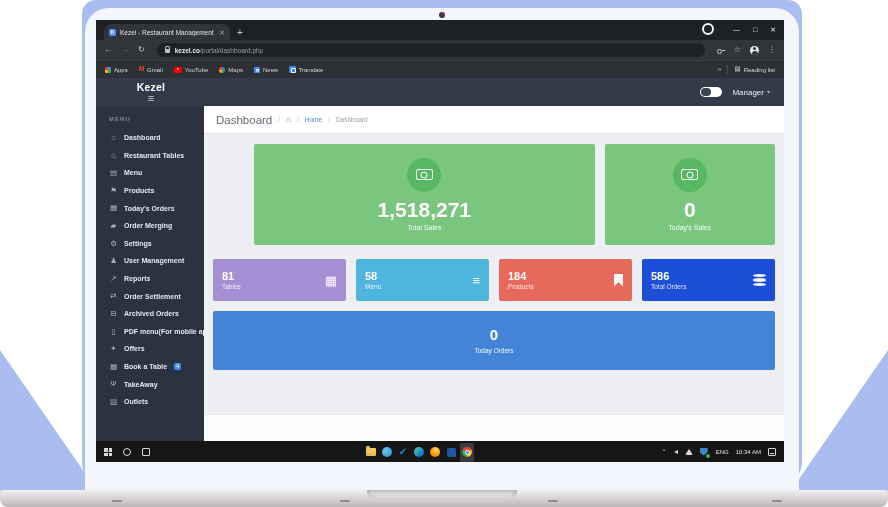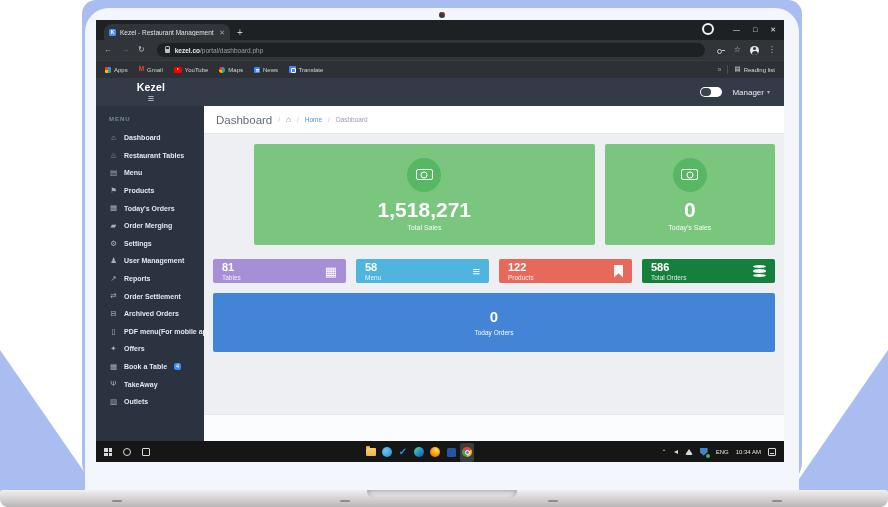--- a/index.html
+++ b/index.html
@@ -96,21 +96,21 @@
   .content{padding:10px 9px 0;}
   .row-big{display:flex;gap:10px;padding-left:41px;}
   .card-big{flex:2;height:101px;border-radius:2px;display:flex;flex-direction:column;align-items:center;justify-content:center;color:#fff;}
   .card-big.second{flex:1;}
   .icon-circle{width:34px;height:34px;border-radius:50%;display:flex;align-items:center;justify-content:center;margin-bottom:7px;}
   .bill{width:17px;height:11px;border:1.5px solid #fff;border-radius:2px;position:relative;box-sizing:border-box;}
   .bill::after{content:'';position:absolute;left:50%;top:50%;transform:translate(-50%,-50%);width:5px;height:5px;border:1.2px solid #fff;border-radius:50%;}
   .big-value{font-size:21px;font-weight:600;line-height:1.05;}
   .big-label{font-size:7px;opacity:.95;margin-top:3px;}
   .row-small{display:flex;gap:10px;margin-top:14px;}
-  .card-small{flex:1;height:24px;border-radius:2px;color:#fff;display:flex;align-items:center;justify-content:space-between;padding:0 9px;box-sizing:border-box;}
+  .card-small{flex:1;height:42px;border-radius:2px;color:#fff;display:flex;align-items:center;justify-content:space-between;padding:0 9px;box-sizing:border-box;}
   .sm-value{font-size:11px;font-weight:bold;line-height:1.25;}
   .sm-label{font-size:6.5px;opacity:.85;}
   .sm-icon{opacity:.95;display:flex;align-items:center;}
   .ic-grid-ch,.ic-menu-ch{font-size:13px;color:#fff;line-height:1;}
   .ic-menu-ch{font-weight:bold;}
   .ic-bookmark{width:9px;height:13px;background:#fff;clip-path:polygon(0 0,100% 0,100% 100%,50% 68%,0 100%);}
   .ic-db{display:flex;flex-direction:column;gap:1.5px;}
   .ic-db i{display:block;width:13px;height:3.2px;background:#fff;border-radius:50%;}
   .card-wide{margin-top:10px;height:59px;border-radius:2px;color:#fff;display:flex;flex-direction:column;align-items:center;justify-content:center;}
   .wide-value{font-size:15px;font-weight:600;line-height:1.1;}
@@ -353,28 +353,28 @@
                 </div>
                 <div class="card-small" style="background-color: rgb(79, 180, 222);">
                   <span>
                       <div class="sm-value">58</div>
                       <div class="sm-label">Menu</div>
                     </span>
                   <span class="sm-icon ic-menu-ch">≡</span>
                 </div>
                 <div class="card-small" style="background-color: rgb(231, 105, 92);">
                   <span>
-                      <div class="sm-value">122</div>
+                      <div class="sm-value">184</div>
                       <div class="sm-label">Products</div>
                     </span>
                   <span class="sm-icon">
                       <span class="ic-bookmark"></span>
                     </span>
                 </div>
-                <div class="card-small" style="background-color: #15803d;">
+                <div class="card-small" style="background-color: #1d4ed8;">
                   <span>
                       <div class="sm-value">586</div>
                       <div class="sm-label">Total Orders</div>
                     </span>
                   <span class="sm-icon ic-db">
                       <i></i>
                       <i></i>
                       <i></i>
                     </span>
                 </div>

